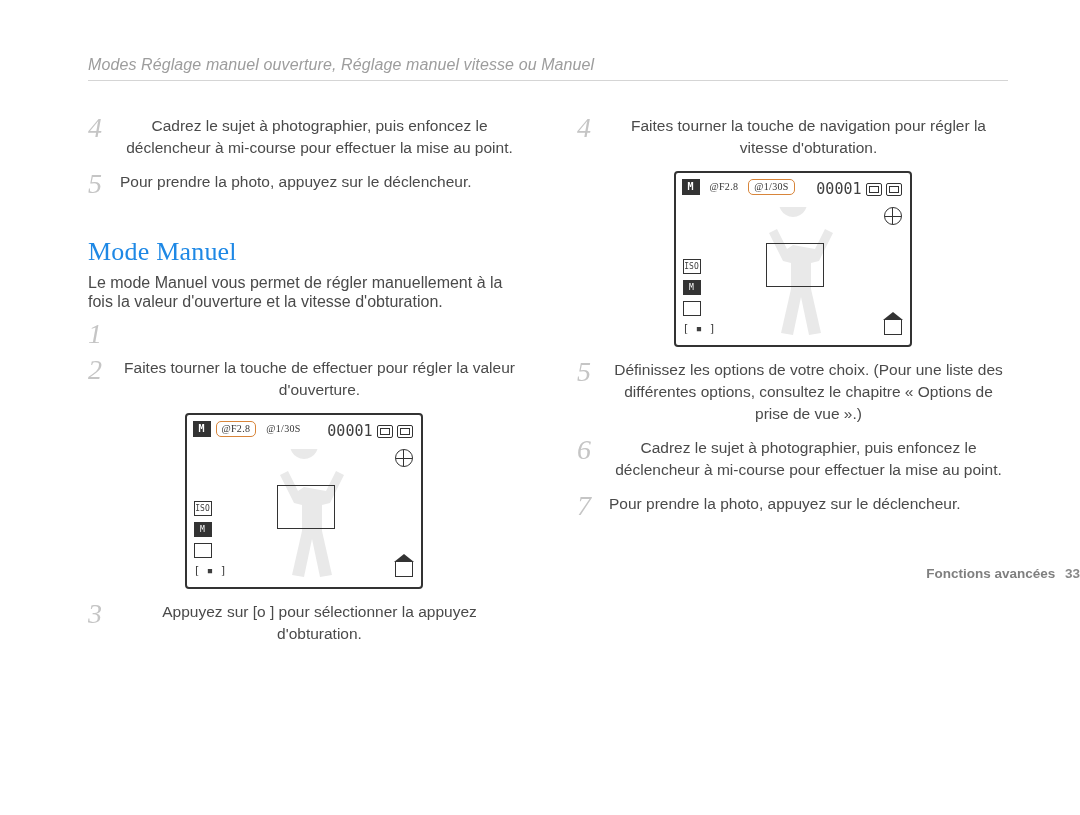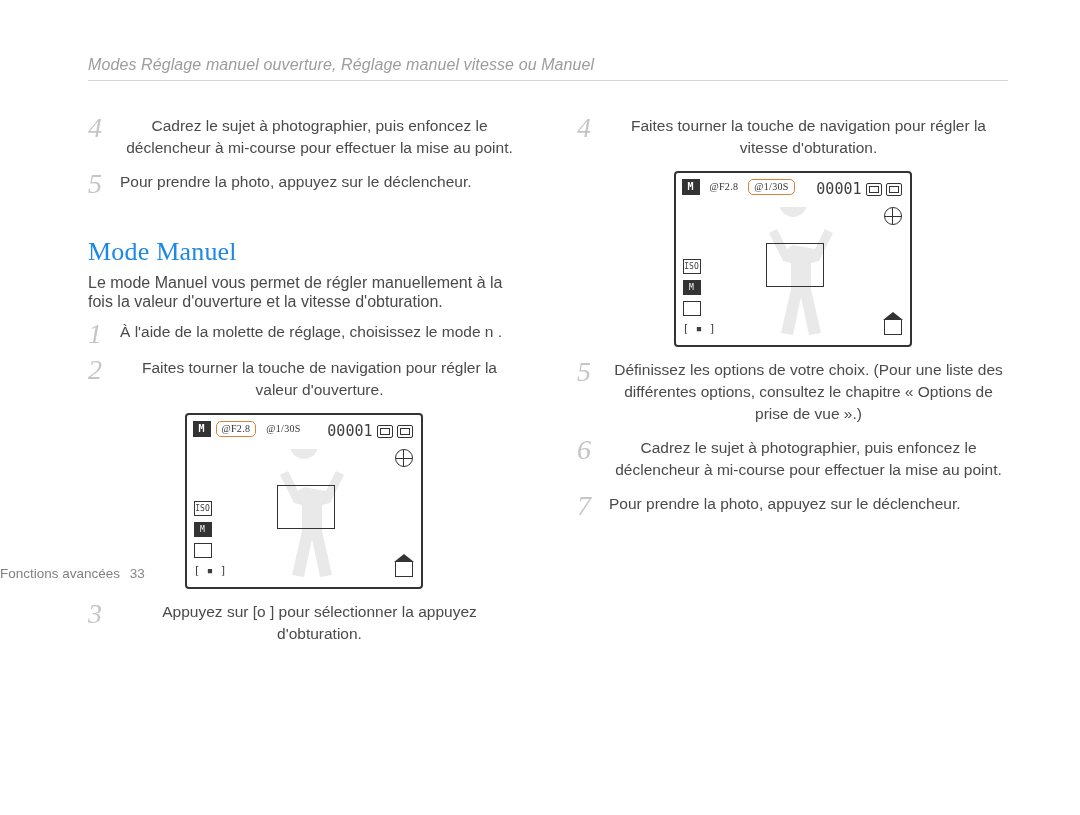--- a/index.html
+++ b/index.html
@@ -181,23 +181,24 @@
     border-top:none;
   }
   .house::before {
     content:""; position:absolute; left:-2px; top:-8px; width:0; height:0;
     border-left:10px solid transparent; border-right:10px solid transparent; border-bottom:8px solid #333;
   }
   .footer {
     position: absolute;
     bottom: 24px;
     left: 0; right: 0;
-    text-align: left;
+    text-align: right;
     font-size: 13.5px;
     color: #7f7f7f;
+    font-weight: bold;
   }
   .footer .pg {
     color: #888;
     margin-left: 6px;
   }
 </style>
 </head>
 <body>
 
 <div class="page">
@@ -217,25 +218,24 @@
       <div class="step">
         <div class="step-num">5</div>
         <div class="step-text">Pour prendre la photo, appuyez sur le déclencheur.</div>
       </div>
 
       <h2 class="section-title">Mode Manuel</h2>
       <div class="section-intro">Le mode Manuel vous permet de régler manuellement à la fois la valeur d'ouverture et la vitesse d'obturation.</div>
 
       <div class="step">
         <div class="step-num">1</div>
-        <div class="step-text">À l'aide de la molette de réglage, choisissez le mode n .</div>
       </div>
       <div class="step">
         <div class="step-num">2</div>
-        <div class="step-text">Faites tourner la touche de navigation pour régler la valeur d'ouverture.</div>
+        <div class="step-text">Faites tourner la touche de effectuer pour régler la valeur d'ouverture.</div>
       </div>
 
       <div class="screen-wrap">
         <div class="screen">
           <div class="topbar">
             <div class="mbox">M</div>
             <span class="pill selected">@F2.8</span>
             <span class="pill unselected">@1/30S</span>
           </div>
           <div class="shots">

